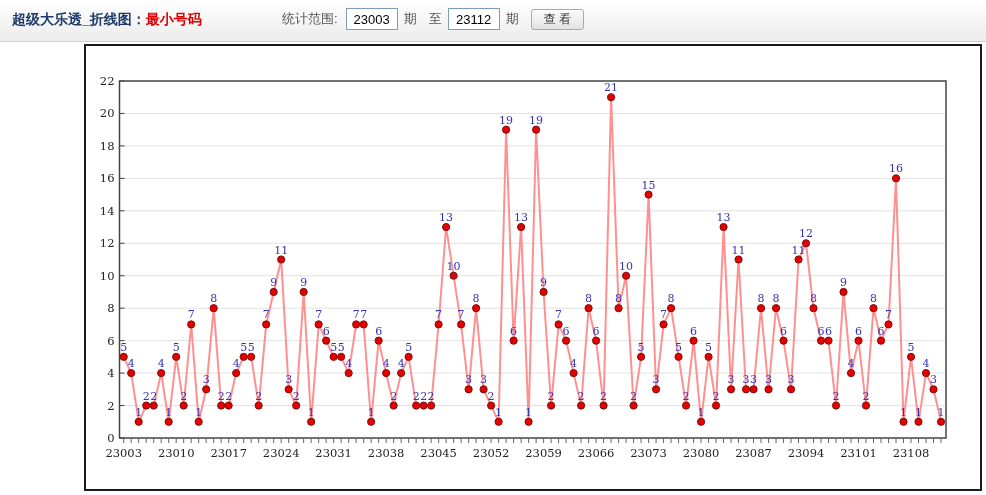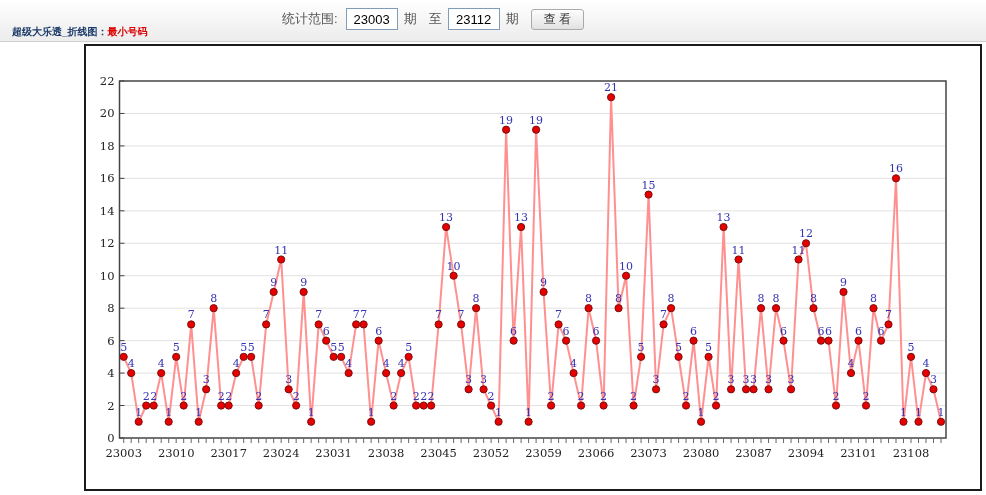--- a/index.html
+++ b/index.html
@@ -1,20 +1,20 @@
 <!DOCTYPE html>
 <html><head>
 <meta charset="utf-8">
 <style>
   html,body{margin:0;padding:0;background:#ffffff;width:986px;height:495px;overflow:hidden;
     font-family:"Liberation Sans","DejaVu Sans",sans-serif;}
   .header-bar{position:relative;width:986px;height:42px;
     background:linear-gradient(#ffffff,#ececec);
     border-bottom:1px solid #cfcfcf;box-sizing:border-box;}
-  .page-title{position:absolute;left:12px;top:25px;font-size:10px;font-weight:bold;color:#1b3a6a;}
+  .page-title{position:absolute;left:12px;top:11px;font-size:14px;font-weight:bold;color:#1b3a6a;}
   .title-highlight{color:#dd0000;}
   .range-controls{position:absolute;left:282px;top:8px;display:flex;align-items:center;font-size:13px;color:#555;}
   .range-controls .lbl{margin-right:8px;}
   .range-input{width:46px;height:18px;border:1px solid #7f9db9;font-size:13px;text-align:center;
     font-family:"Liberation Sans","DejaVu Sans",sans-serif;color:#000;padding:1px 2px;background:#fff;}
   .unit{margin:0 6px;color:#555;}
   .view-button{margin-left:6px;padding:1px 12px;font-size:12px;color:#333;
     border:1px solid #aaaaaa;border-radius:3px;background:linear-gradient(#fdfdfd,#e2e2e2);
     font-family:"Liberation Sans","DejaVu Sans",sans-serif;cursor:pointer;}
   .chart-box{position:absolute;left:84px;top:44px;width:894px;height:443px;

